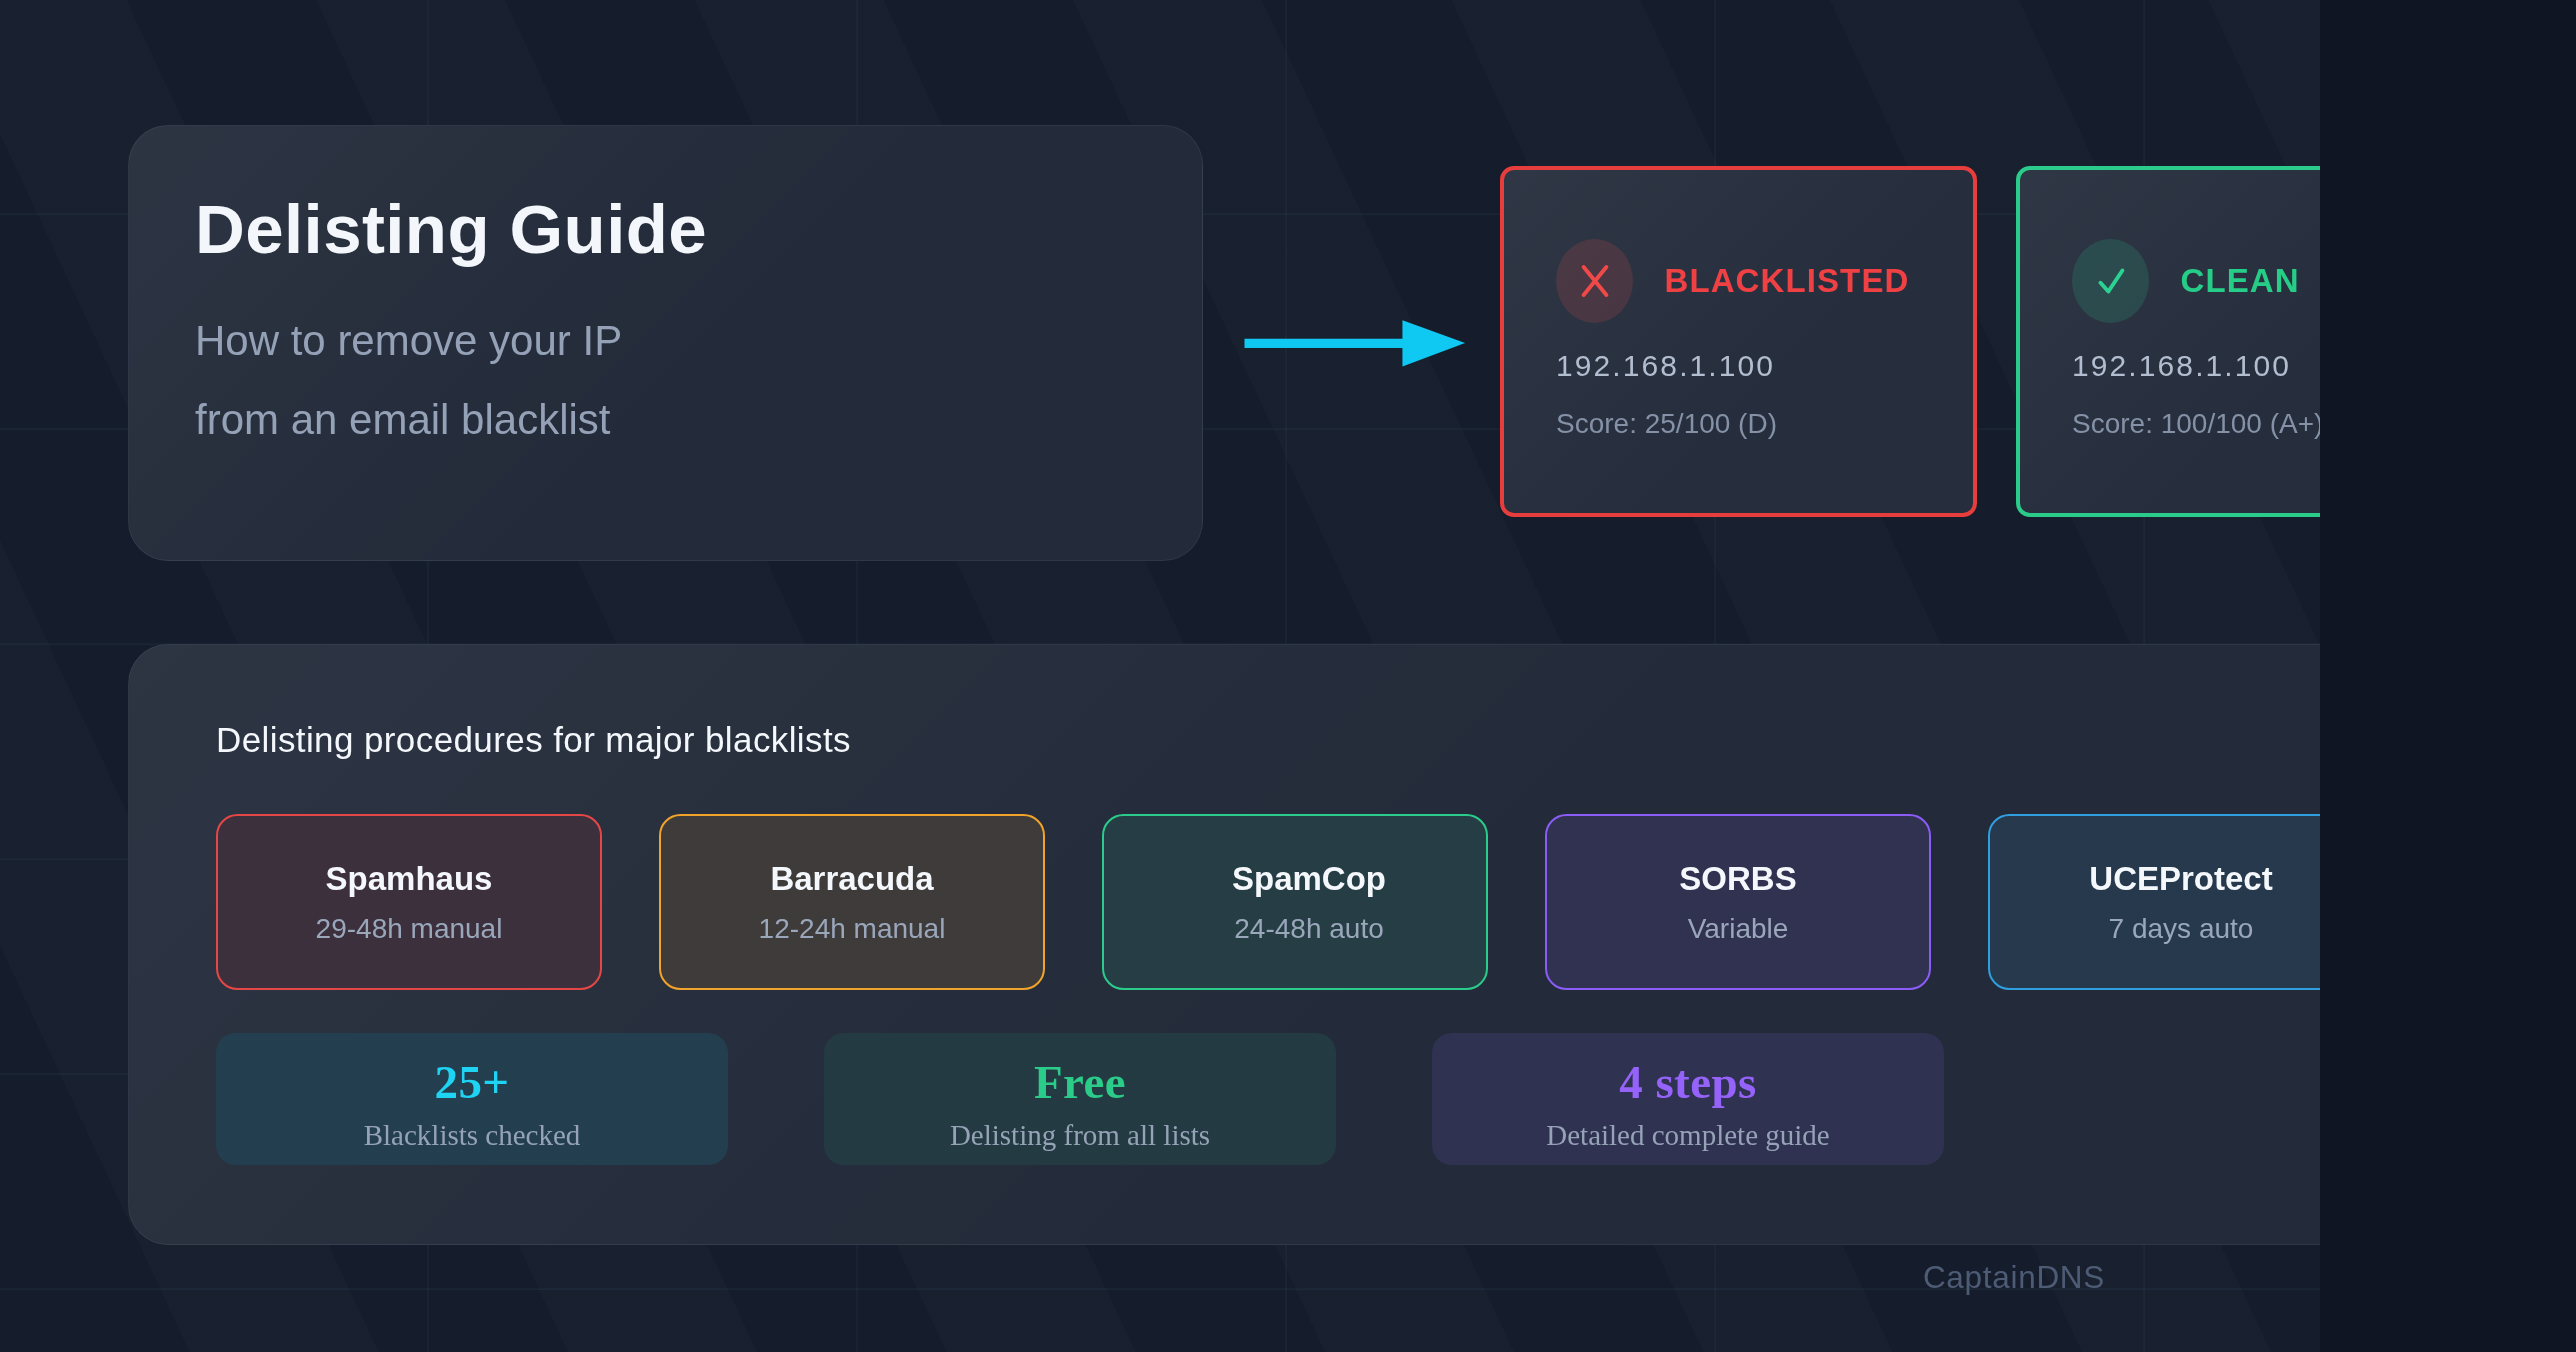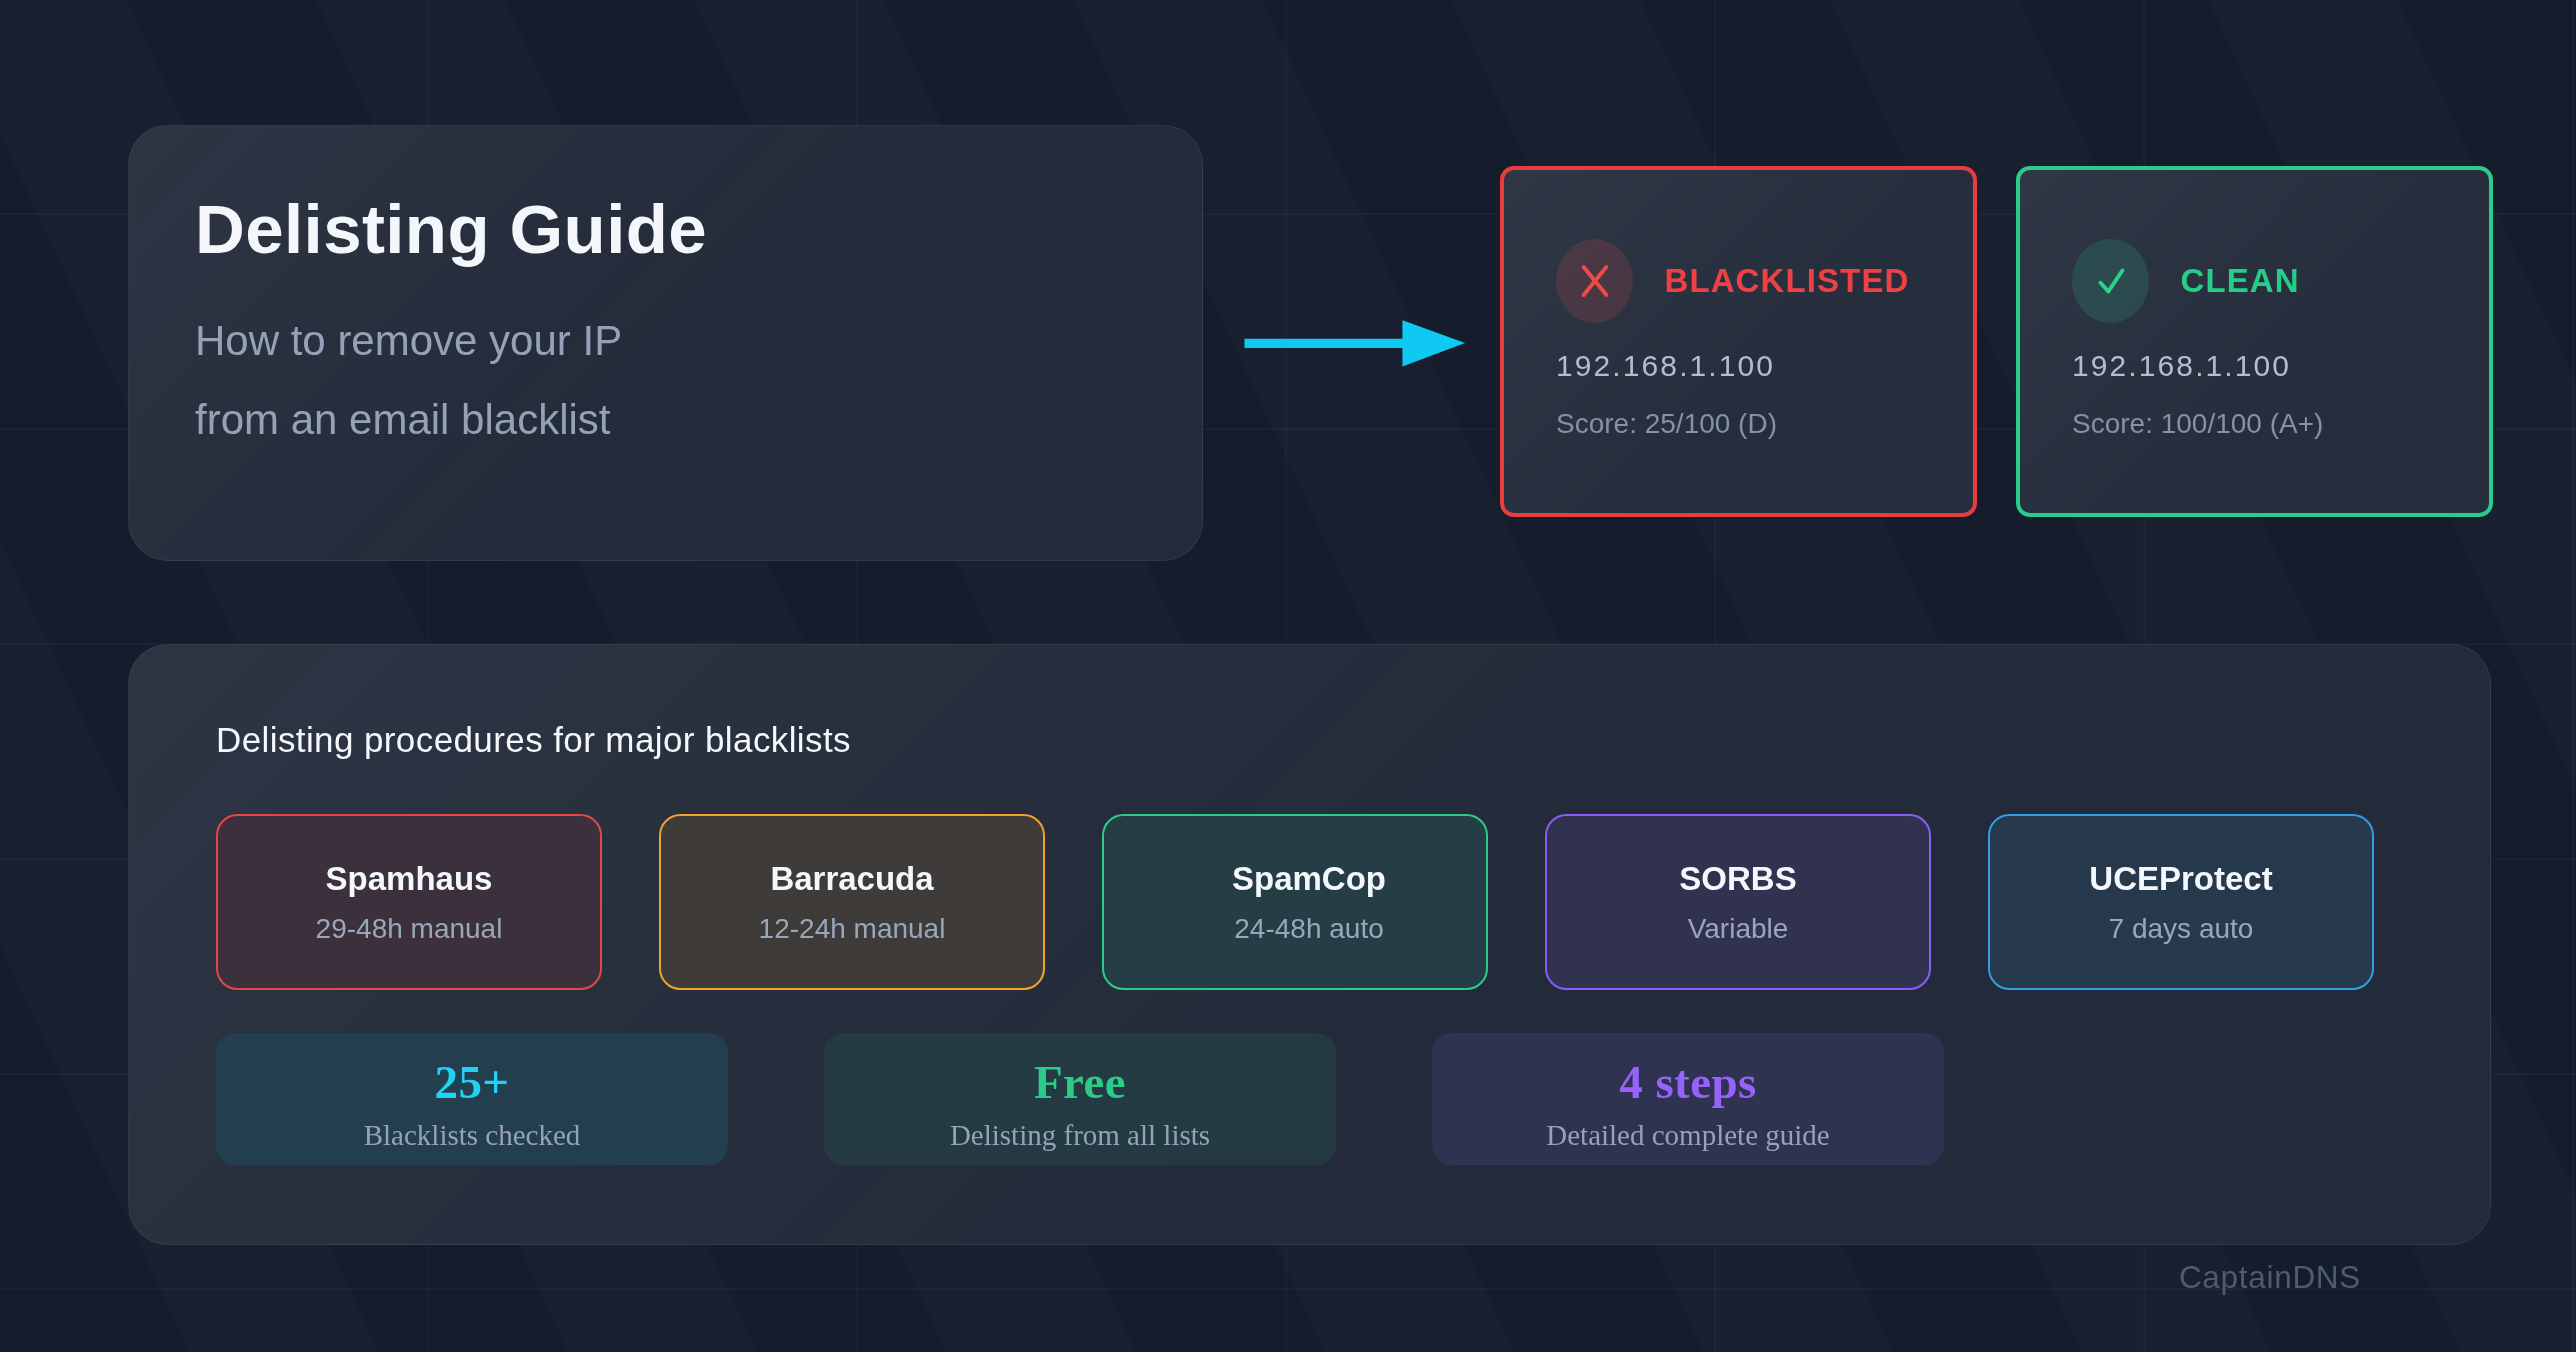--- a/index.html
+++ b/index.html
@@ -1,17 +1,17 @@
 <!DOCTYPE html>
 <html style="font-size:11.4px"><head>
 <meta charset="utf-8">
 <style>
   html,body{margin:0;padding:0;background:#0f1522;}
   .stage{
-    position:relative;width:2576px;height:1352px;overflow:hidden;
+    position:relative;width:2320px;height:1352px;overflow:hidden;
     background:#151c2b;
     font-family:"Liberation Sans","DejaVu Sans",sans-serif;
   }
   
   .stage::before{
     content:"";position:absolute;inset:0;z-index:0;pointer-events:none;
     background-image:
       linear-gradient(rgba(92,172,200,0.10) 1.4px, transparent 1.4px),
       linear-gradient(90deg, rgba(92,172,200,0.10) 1.4px, transparent 1.4px);
     background-size:100% 215px, 429px 100%;

